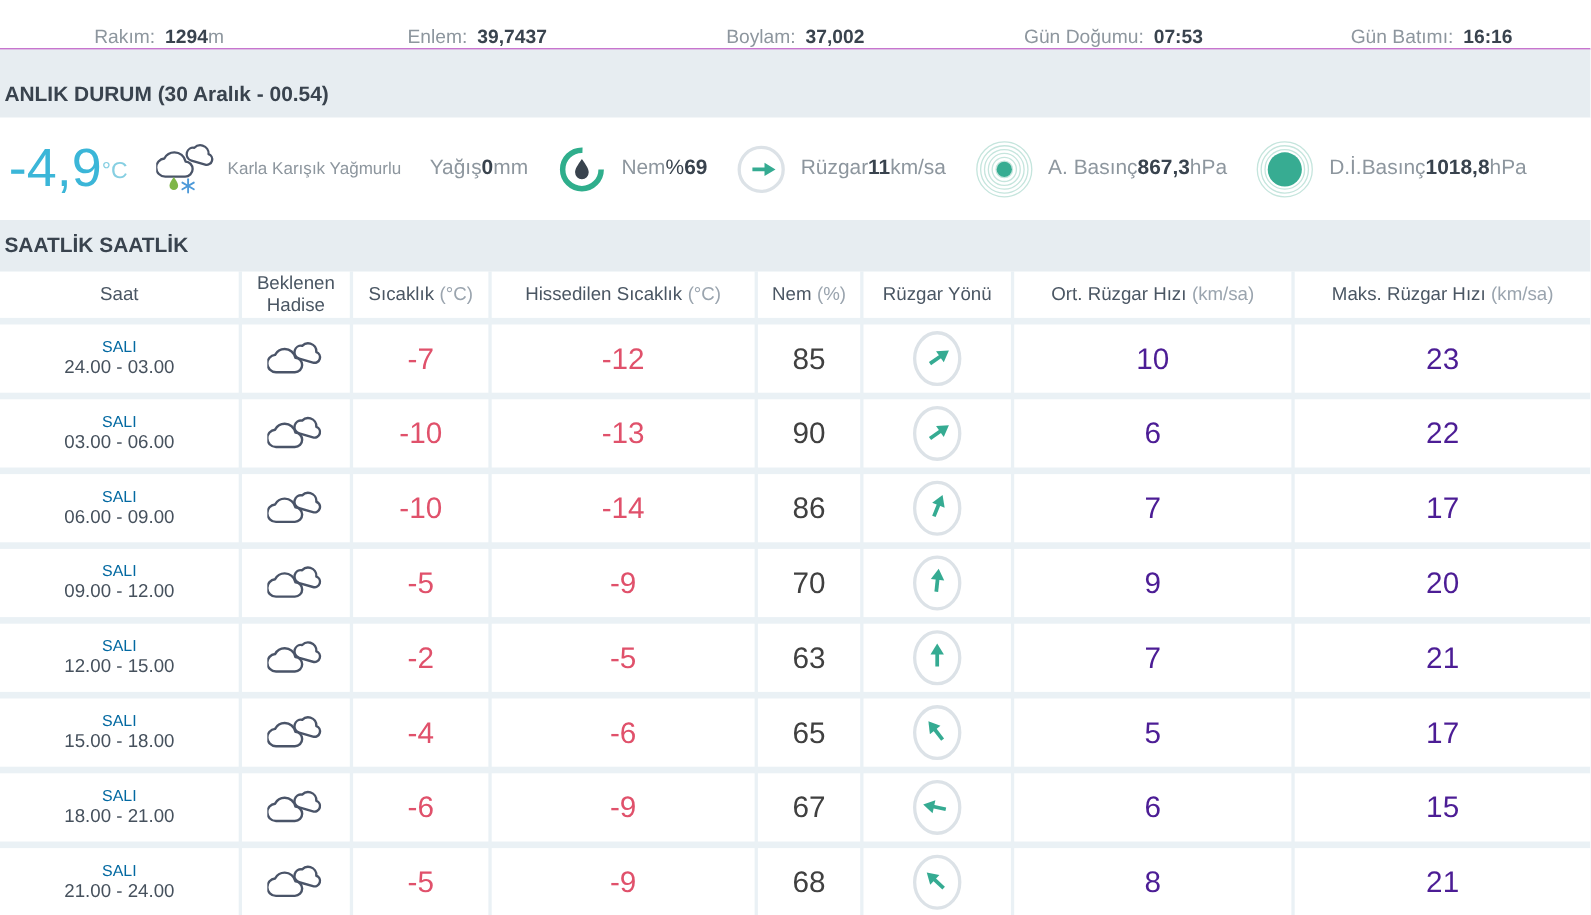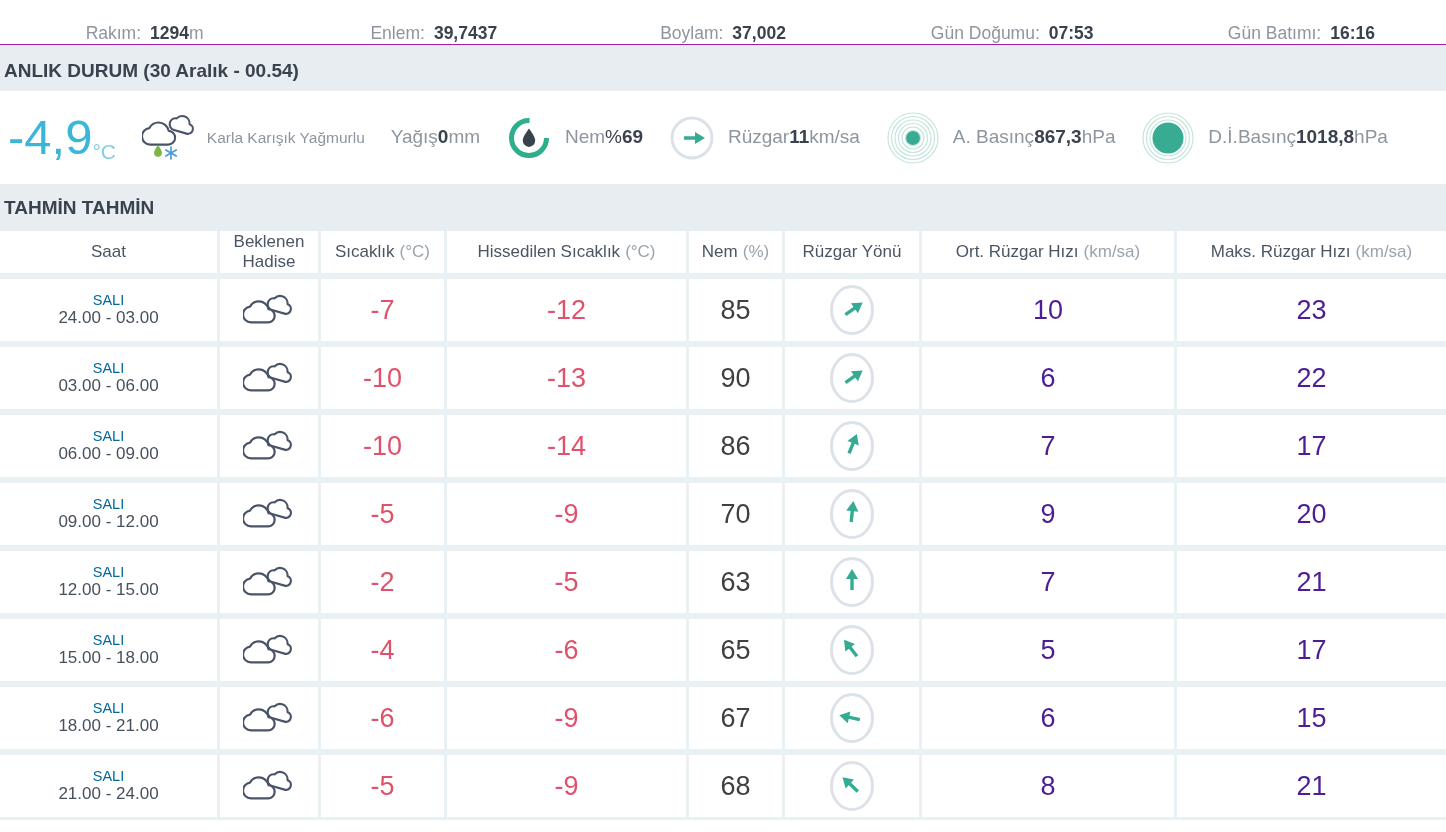--- a/index.html
+++ b/index.html
@@ -10,27 +10,27 @@
   .topbar{height:45px;display:flex;align-items:flex-end;border-bottom:1px solid #a21caf;background:#fff;}
   .tb-item{flex:1;display:flex;justify-content:center;align-items:baseline;gap:9px;font-size:17.5px;}
   .tb-label{color:#8d969e;}
   .tb-value{color:#39434e;font-weight:bold;}
   .tb-unit{color:#8d969e;font-weight:normal;}
 
   
   .band{background:#e7edf1;display:flex;padding-left:4px;font-size:19px;color:#39434e;}
   .band .bold{font-weight:bold;}
   .band .norm{font-weight:bold;}
-  .band-current{height:46px;align-items:flex-end;padding-bottom:9px;}
+  .band-current{height:62px;align-items:flex-end;padding-bottom:9px;}
   .band-hourly{height:47px;align-items:center;}
 
   
   .current{height:93px;display:flex;align-items:center;justify-content:space-between;
     padding:0 58px 0 8px;background:#fff;}
-  .cur-temp{display:flex;align-items:flex-end;line-height:1;font-size:49px;color:#3bb6d8;}
+  .cur-temp{display:flex;align-items:center;line-height:1;font-size:49px;color:#3bb6d8;}
   .cur-temp .unit{font-size:21px;color:#86cfe2;margin-top:3px;}
   .cur-weather{display:flex;align-items:center;gap:3px;}
   .cond-label{font-size:15.5px;color:#8d969e;}
   .metric{display:flex;align-items:center;gap:13px;}
   .mtext{display:flex;flex-direction:row;line-height:1.3;font-size:19px;}
   .mlabel{color:#8d969e;}
   .gray{color:#8d969e;font-weight:normal;}
   b.dark{color:#39434e;font-weight:bold;}
   .darknorm{color:#39434e;}
 
@@ -178,21 +178,21 @@
       <circle cx="27" cy="27" r="15.5" fill="#37ac92"></circle>
     </svg>
     <div class="mtext">
       <span class="mlabel">D.İ.Basınç</span>
       <span><b class="dark">1018,8</b><span class="gray">hPa</span></span>
     </div>
   </div>
 </section>
 
 <div class="band band-hourly">
-  <span class="bold">TAHMİN TAHMİN</span>
+  <span class="bold">SAATLİK SAATLİK</span>
 </div>
 
 <div class="htable">
   <div class="hcell">
       <span>Saat</span>
     </div>
   <div class="hcell">
       <span>Beklenen Hadise</span>
     </div>
   <div class="hcell">

